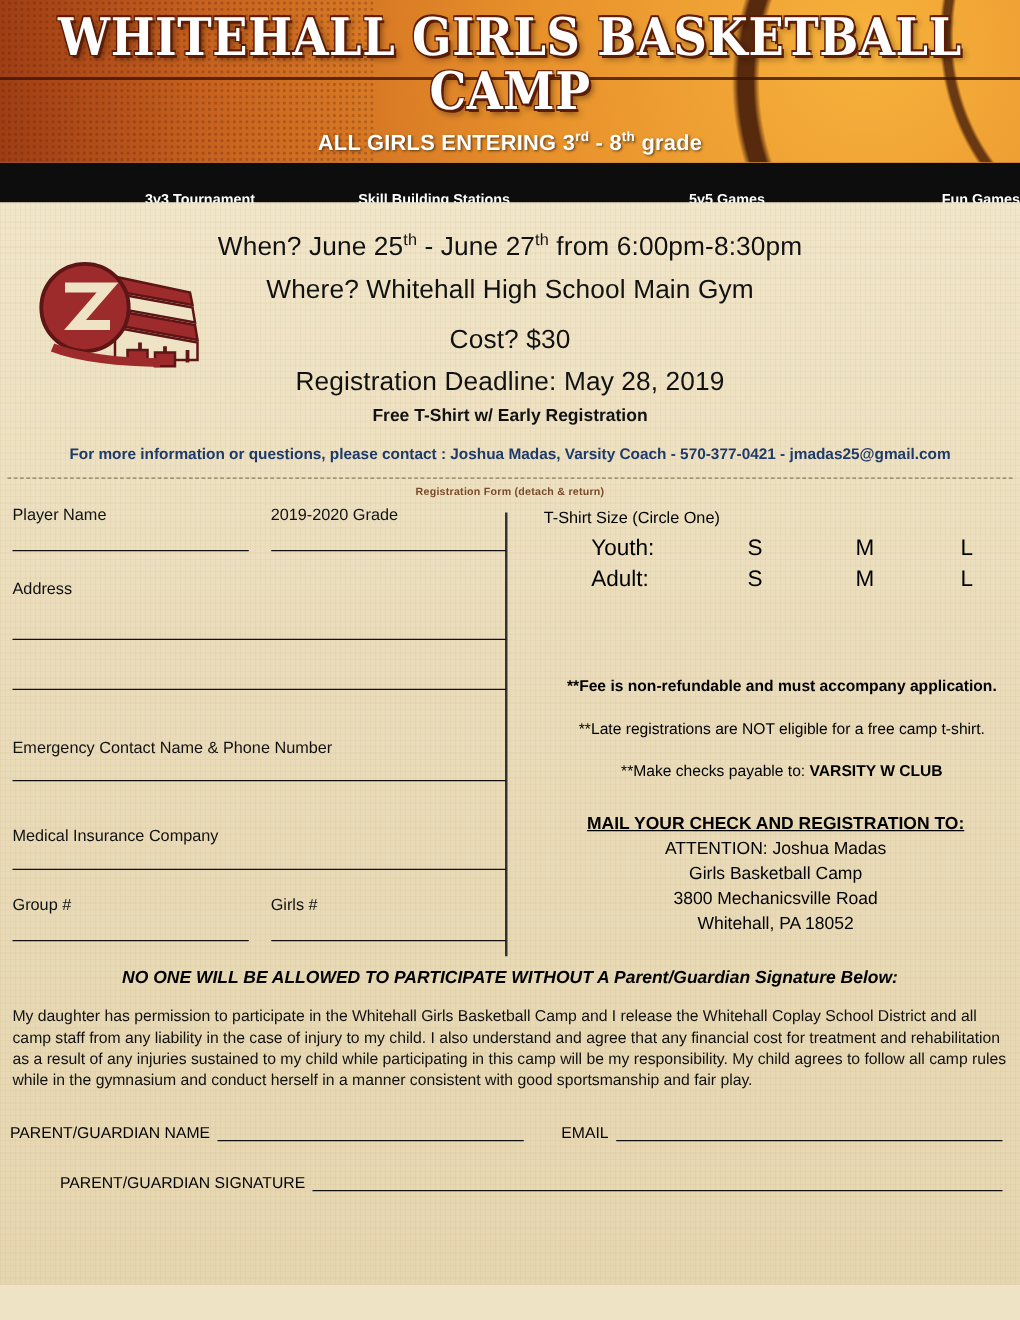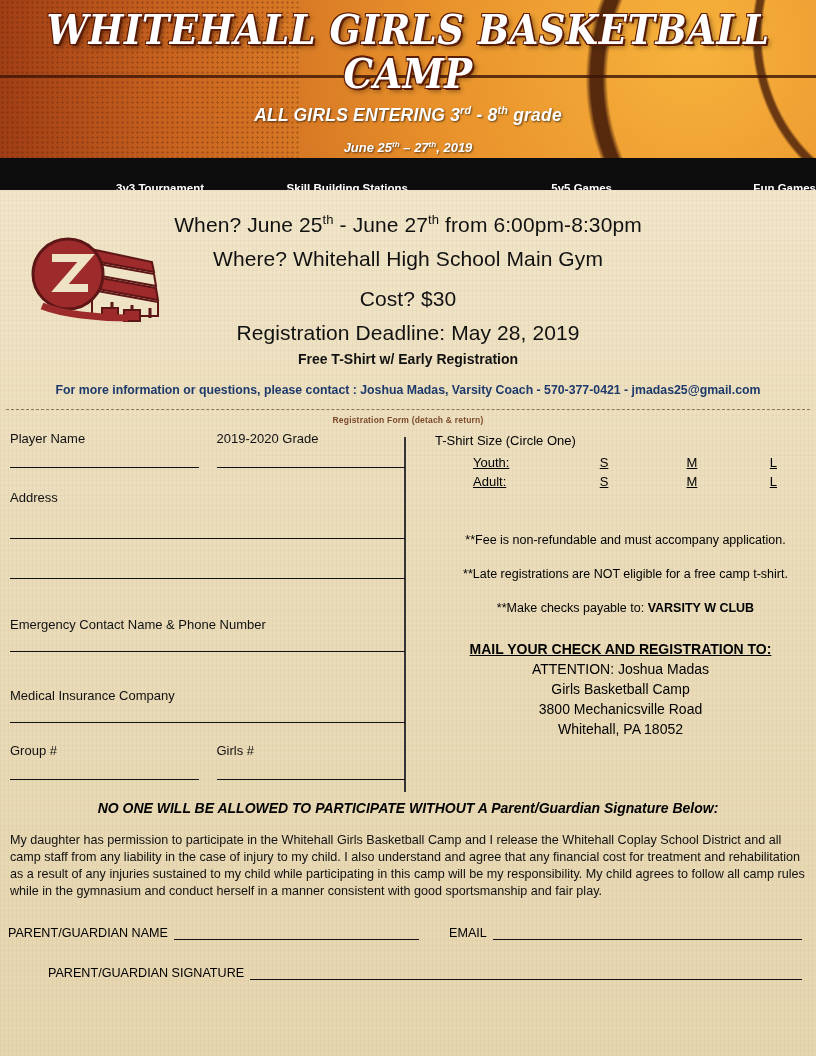--- a/index.html
+++ b/index.html
@@ -17,26 +17,25 @@
     position: relative;
     width: 816px;
     height: 1056px;
     background: #efe3c6;
   }
 
   
   .banner {
     position: relative;
     width: 816px;
-    height: 158px;
+    height: 130px;
     overflow: hidden;
     background:
       radial-gradient(circle at 85% 30%, #f7b23c 0%, #e8912b 38%, #c8631f 75%, #9e3c14 100%),
       linear-gradient(110deg, #b8451b 0%, #d4701f 35%, #e79a2c 65%, #c25a1c 100%);
-    font-style: italic;
   }
   .banner::before {
     
     content: "";
     position: absolute;
     left: 0; top: 0; right: 0; bottom: 0;
     background:
       radial-gradient(ellipse 500px 420px at 110% 50%, transparent 58%, rgba(60,20,6,.85) 59%, rgba(60,20,6,.85) 61.4%, transparent 62.4%),
       radial-gradient(ellipse 280px 300px at 112% 22%, transparent 54%, rgba(60,20,6,.75) 55%, rgba(60,20,6,.75) 57%, transparent 58%),
       linear-gradient(to bottom, transparent 47.5%, rgba(60,20,6,.8) 47.6%, rgba(60,20,6,.8) 49.2%, transparent 49.3%);
@@ -214,22 +213,21 @@
 
   
   .tshirt-title {
     font-size: 13px;
     margin-top: 2px;
   }
   .tshirt-table {
     margin-top: 5px;
     width: 100%;
     border-collapse: collapse;
-    font-size: 13px;
-    text-decoration: underline;
+    font-size: 18px;
   }
   .tshirt-table td { padding: 2px 0; }
   .tshirt-table td.lbl { padding-left: 38px; width: 92px; }
   .tshirt-table td.sz  { text-align: center; }
 
   .note {
     font-size: 12.5px;
     margin-top: 20px;
     text-align: center;
     padding-left: 10px;
@@ -391,21 +389,21 @@
           </tr>
           <tr>
             <td class="lbl">Adult:</td>
             <td class="sz">S</td>
             <td class="sz">M</td>
             <td class="sz">L</td>
           </tr>
         </tbody>
           </table>
 
-        <div class="note" style="margin-top:42px;">**Fee is non-refundable and must accompany application.</div>
+        <div class="note" style="margin-top:66px;font-weight:bold;">**Fee is non-refundable and must accompany application.</div>
         <div class="note"><span>**Late registrations are NOT eligible for a free camp t-shirt.</span></div>
         <div class="note">
           <span>**Make checks payable to: </span><strong>VARSITY W CLUB</strong>
         </div>
 
         <div class="mail-head">MAIL YOUR CHECK AND REGISTRATION TO:</div>
         <div class="mail-line">ATTENTION: Joshua Madas</div>
         <div class="mail-line">Girls Basketball Camp</div>
         <div class="mail-line">3800 Mechanicsville Road</div>
         <div class="mail-line">Whitehall, PA 18052</div>

